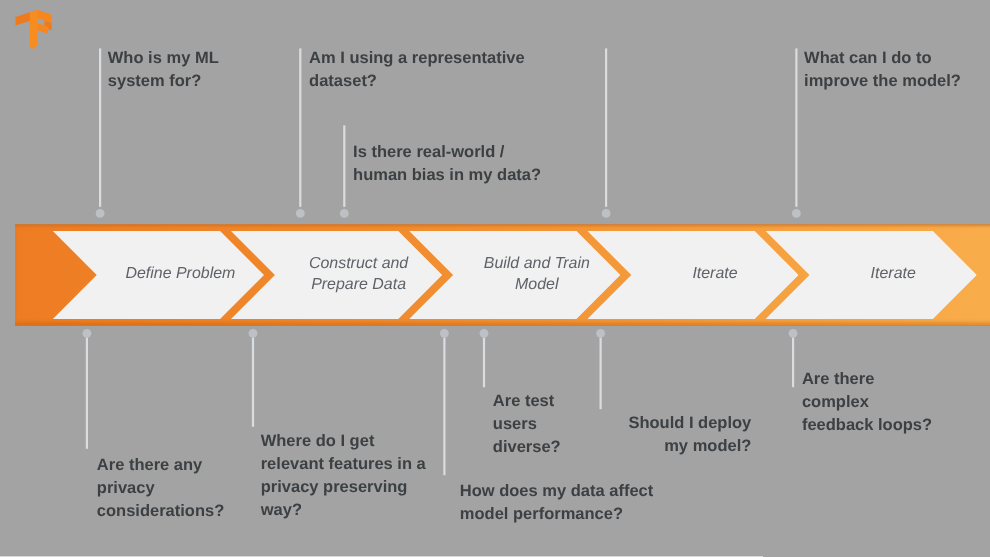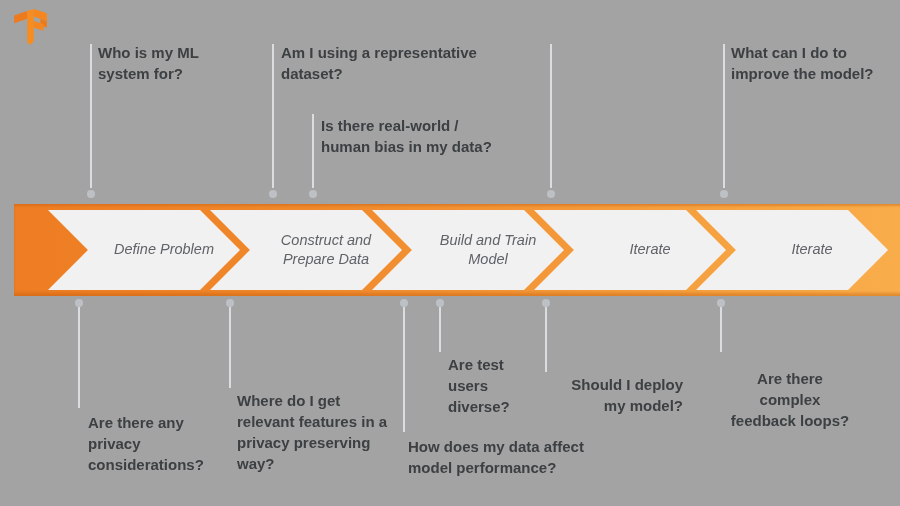--- a/index.html
+++ b/index.html
@@ -75,21 +75,21 @@
   <svg class="logo" viewBox="0 0 64 76" aria-hidden="true">
     <polygon points="26,8 2,16 2,30 26,22" fill="#ee7a1e"></polygon>
     <polygon points="38,4 62,12 62,26 38,18" fill="#f6871f"></polygon>
     <polygon points="50,22 62,26 62,38 50,34" fill="#ed7b1c"></polygon>
     <polygon points="38,26 56,32 56,44 38,38" fill="#f6871f"></polygon>
     <polygon points="26,8 38,4 38,62 32,70 26,65" fill="#f78c20"></polygon>
   </svg>
 
   <div class="q" style="left:98px; top:42px; width:132px;">Who is my ML system for?</div>
   <div class="q" style="left:281px; top:42px; width:196px;">Am I using a representative dataset?</div>
-  <div class="q" style="left:321px; top:115px; width:172px;">Is there real-world / human bias in my data?</div>
+  <div class="q" style="left:321px; top:128px; width:172px;">Is there real-world / human bias in my data?</div>
   <div class="q" style="left:731px; top:42px; width:162px;">What can I do to improve the model?</div>
 
   <div class="vline" style="left:90px;  top:44px;  height:144px;"></div>
   <div class="vline" style="left:272px; top:44px;  height:144px;"></div>
   <div class="vline" style="left:312px; top:114px; height:74px;"></div>
   <div class="vline" style="left:550px; top:44px;  height:144px;"></div>
   <div class="vline" style="left:723px; top:44px;  height:144px;"></div>
 
   <div class="dot" style="left:87px;  top:190px;"></div>
   <div class="dot" style="left:269px; top:190px;"></div>
@@ -125,17 +125,17 @@
   <div class="vline" style="left:78px;  top:307px; height:101px;"></div>
   <div class="vline" style="left:229px; top:307px; height:81px;"></div>
   <div class="vline" style="left:403px; top:307px; height:125px;"></div>
   <div class="vline" style="left:439px; top:307px; height:45px;"></div>
   <div class="vline" style="left:545px; top:307px; height:65px;"></div>
   <div class="vline" style="left:720px; top:307px; height:45px;"></div>
 
   <div class="q" style="left:88px;  top:412px; width:150px;">Are there any privacy considerations?</div>
   <div class="q" style="left:237px; top:390px; width:152px;">Where do I get relevant features in a privacy preserving way?</div>
   <div class="q" style="left:448px; top:354px; width:92px;">Are test users diverse?</div>
-  <div class="q" style="left:408px; top:436px; width:210px;">How does my data affect model performance?</div>
+  <div class="q" style="left:418px; top:436px; width:210px;">How does my data affect model performance?</div>
   <div class="q" style="left:553px; top:374px; width:130px;text-align:right;">Should I deploy my model?</div>
-  <div class="q" style="left:729px; top:368px; width:122px;text-align:center;">Are there complex feedback loops?</div>
+  <div class="q" style="left:729px; top:334px; width:122px;">Are there complex feedback loops?</div>
 
 </div>
 
 </body></html>

